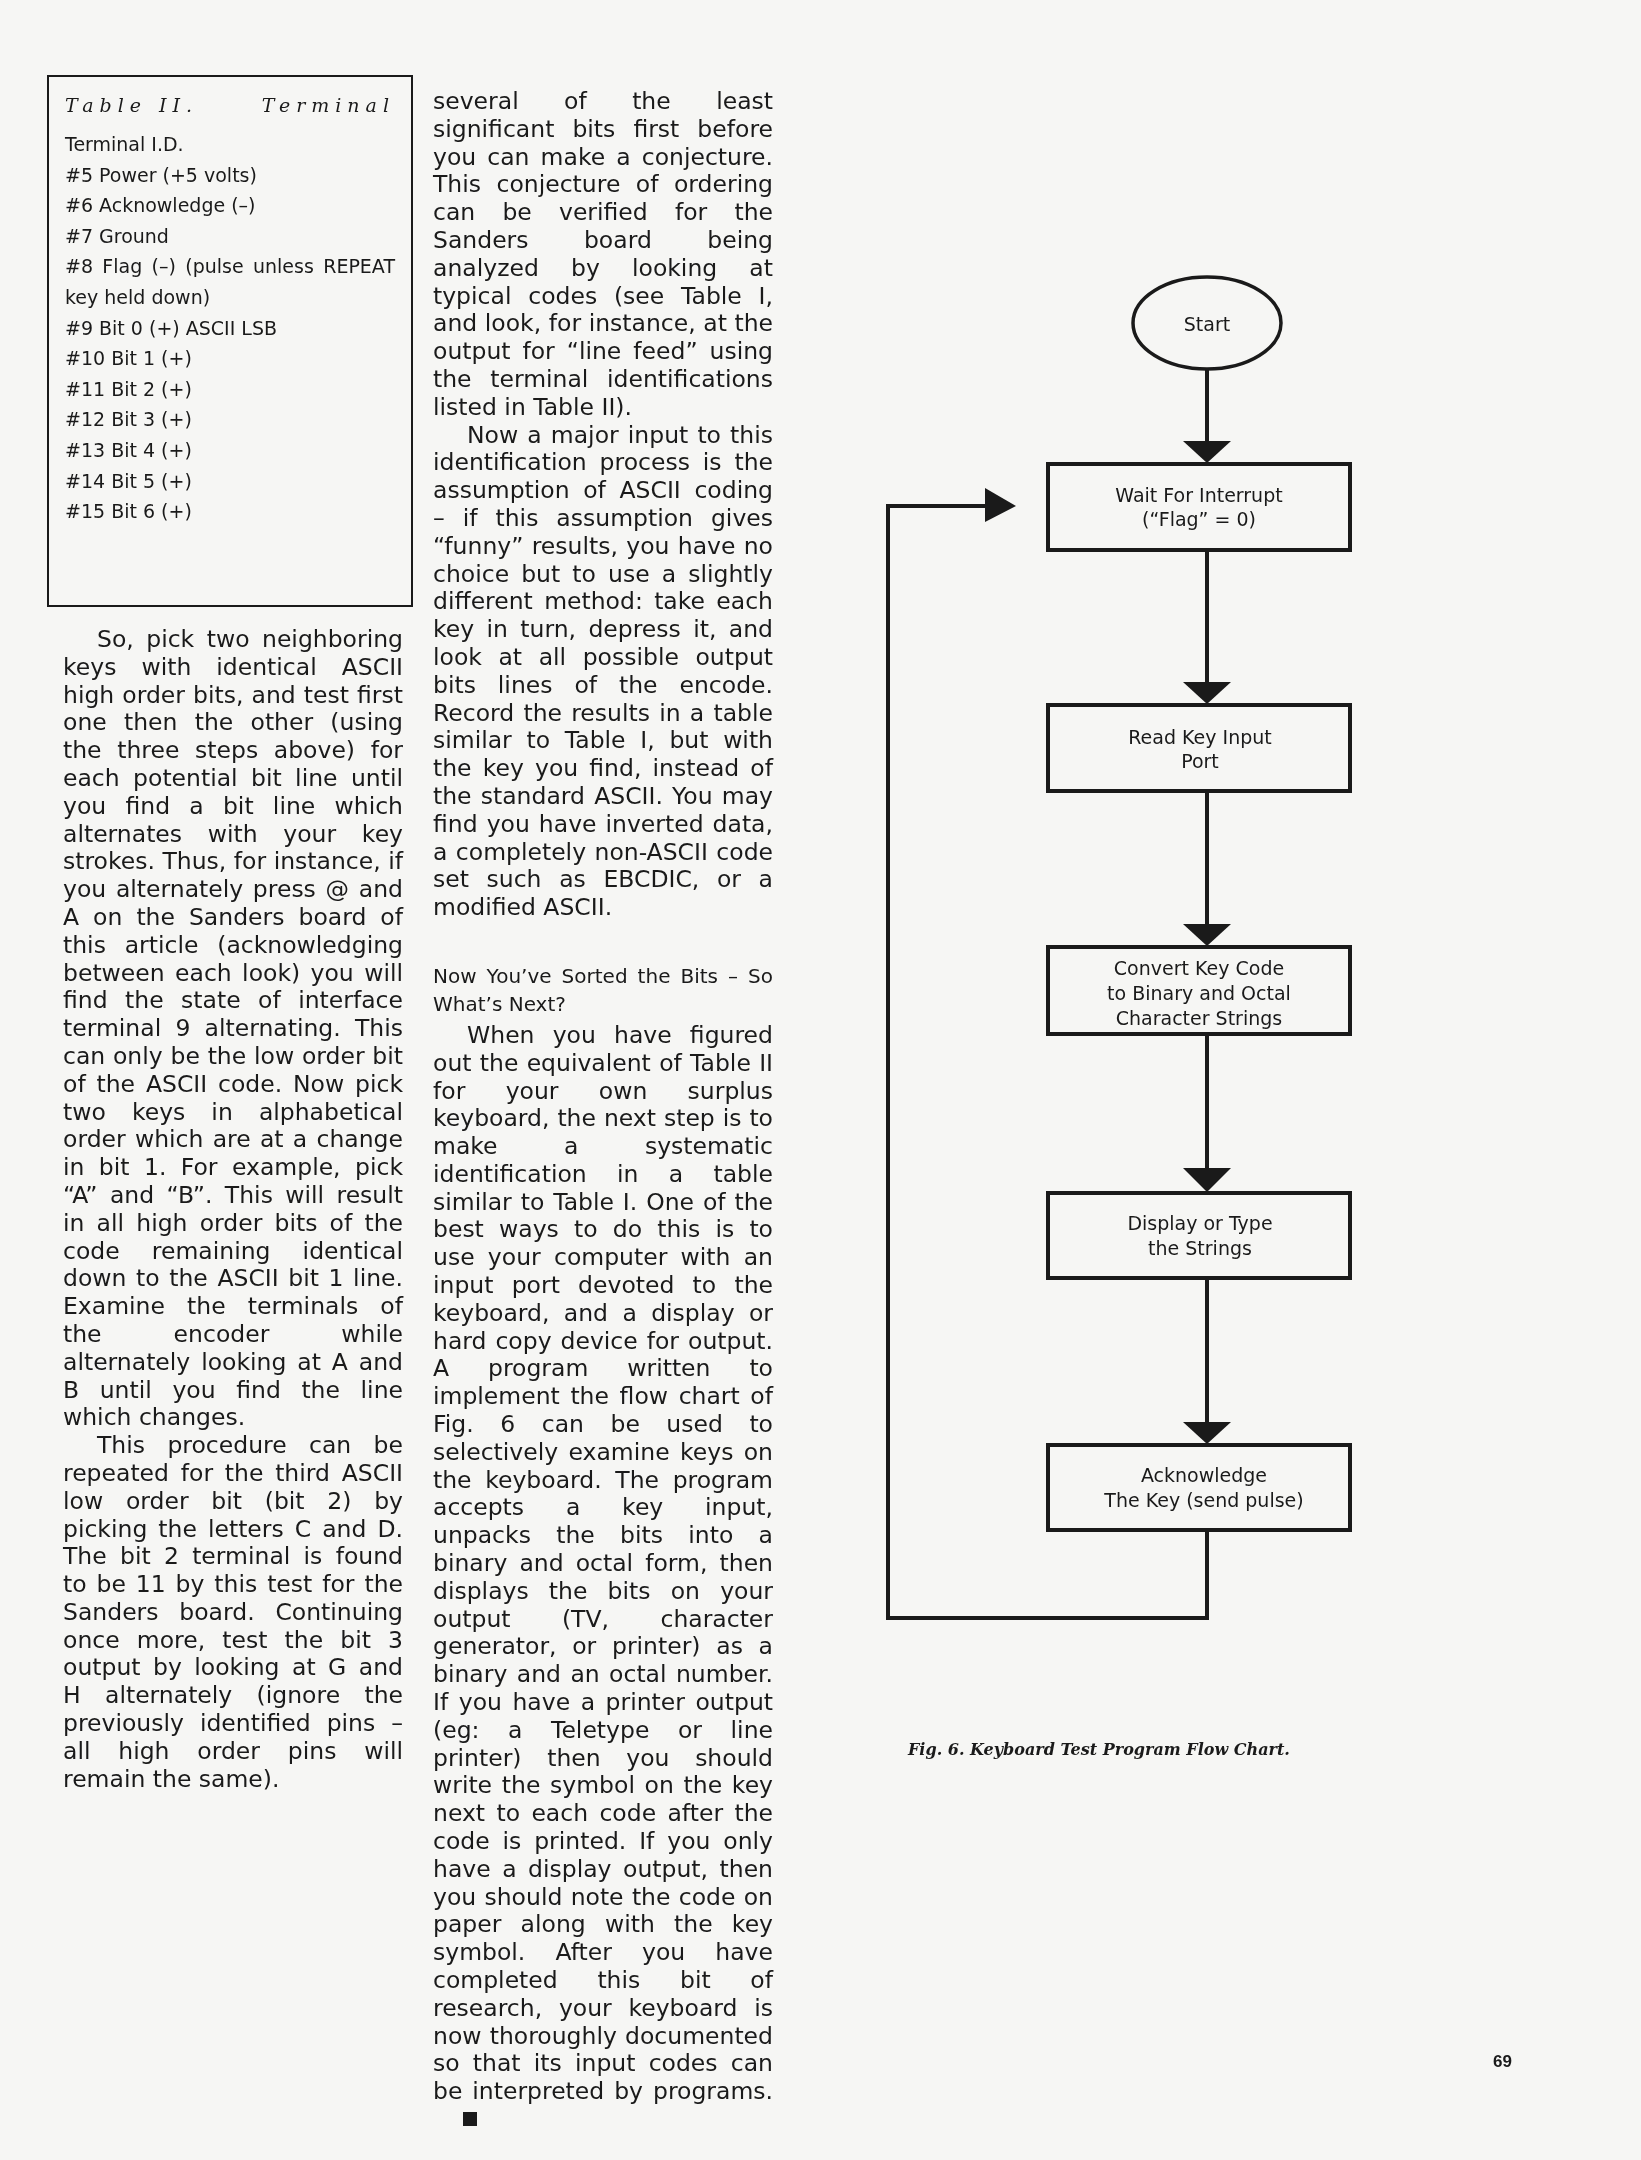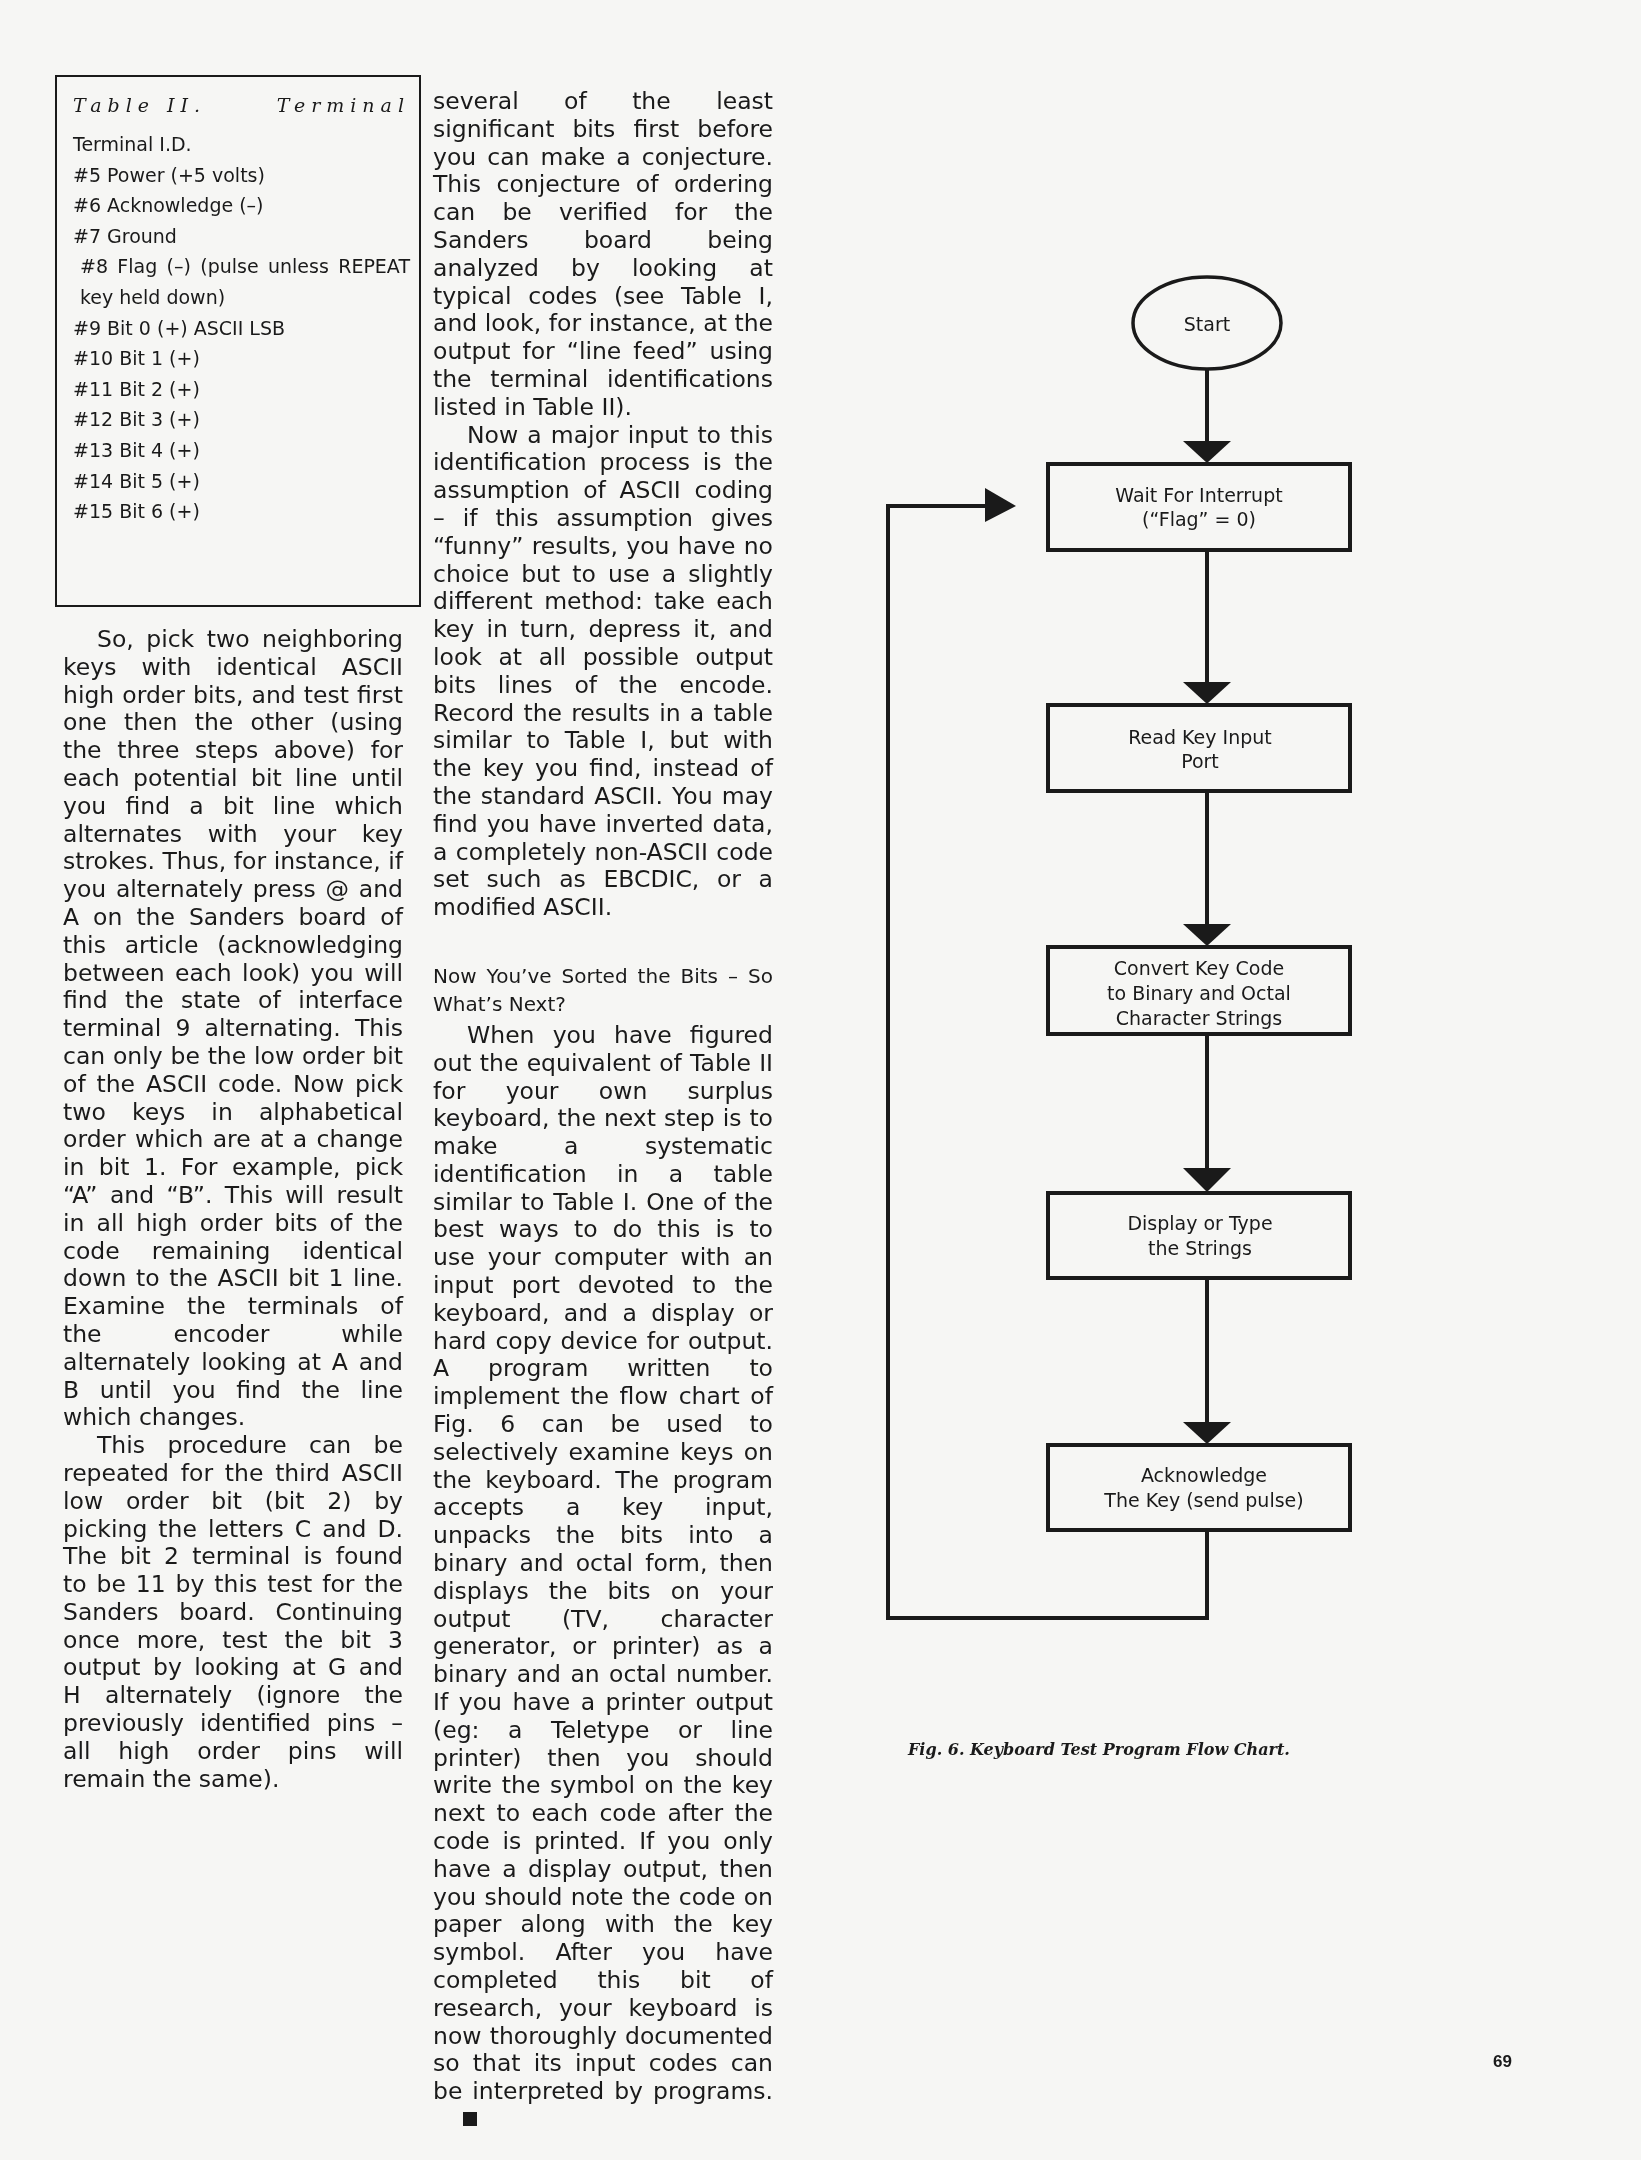--- a/index.html
+++ b/index.html
@@ -7,30 +7,30 @@
     width: 1641px; height: 2160px; position: relative; overflow: hidden;
     background: #f6f6f4; color: #1a1a1a;
     font-family: "DejaVu Sans", sans-serif;
   }
   .col { position: absolute; font-size: 23.5px; line-height: 27.8px; text-align: justify; }
   .col p { margin: 0; }
   .col p.ind { text-indent: 34px; }
   #colA { left: 63px; top: 626px; width: 340px; }
   #colB { left: 433px; top: 88px; width: 340px; }
   .table-box {
-    position: absolute; left: 55px; top: 75px; width: 366px; height: 532px;
-    border: 2.5px solid #1a1a1a; box-sizing: border-box; padding: 14px 9px 0 16px;
+    position: absolute; left: 47px; top: 75px; width: 366px; height: 532px;
+    border: 2.5px solid #1a1a1a; box-sizing: border-box; padding: 14px 16px 0 16px;
   }
   .table-caption {
     font-family: "DejaVu Serif", serif; font-style: italic; font-size: 19px; line-height: 28px;
     text-align: justify; margin-bottom: 10px;
   }
   .table-caption .spread { letter-spacing: 6px; }
   .table-row { font-size: 19px; line-height: 30.6px; }
-  .table-row.wrap { text-align: justify; margin-left: 7px; }
+  .table-row.wrap { text-align: justify; }
   h3 { margin: 40px 0 4px 0; font-weight: normal; font-size: 20px; line-height: 28px; }
   .endmark { display: inline-block; width: 14px; height: 14px; background: #1a1a1a; margin-left: 30px; vertical-align: 1px; }
   svg#flow { position: absolute; left: 0; top: 0; }
   .fig-caption {
     position: absolute; left: 908px; top: 1740px;
     font-family: "DejaVu Serif", serif; font-style: italic; font-size: 16px; font-weight: bold;
   }
   .page-num { position: absolute; left: 1493px; top: 2052px; font-size: 17px; font-weight: bold; font-family: "Liberation Sans", sans-serif; }
   .node-text { font-family: "DejaVu Sans", sans-serif; font-size: 19px; fill: #1a1a1a; text-anchor: middle; }
 </style>

